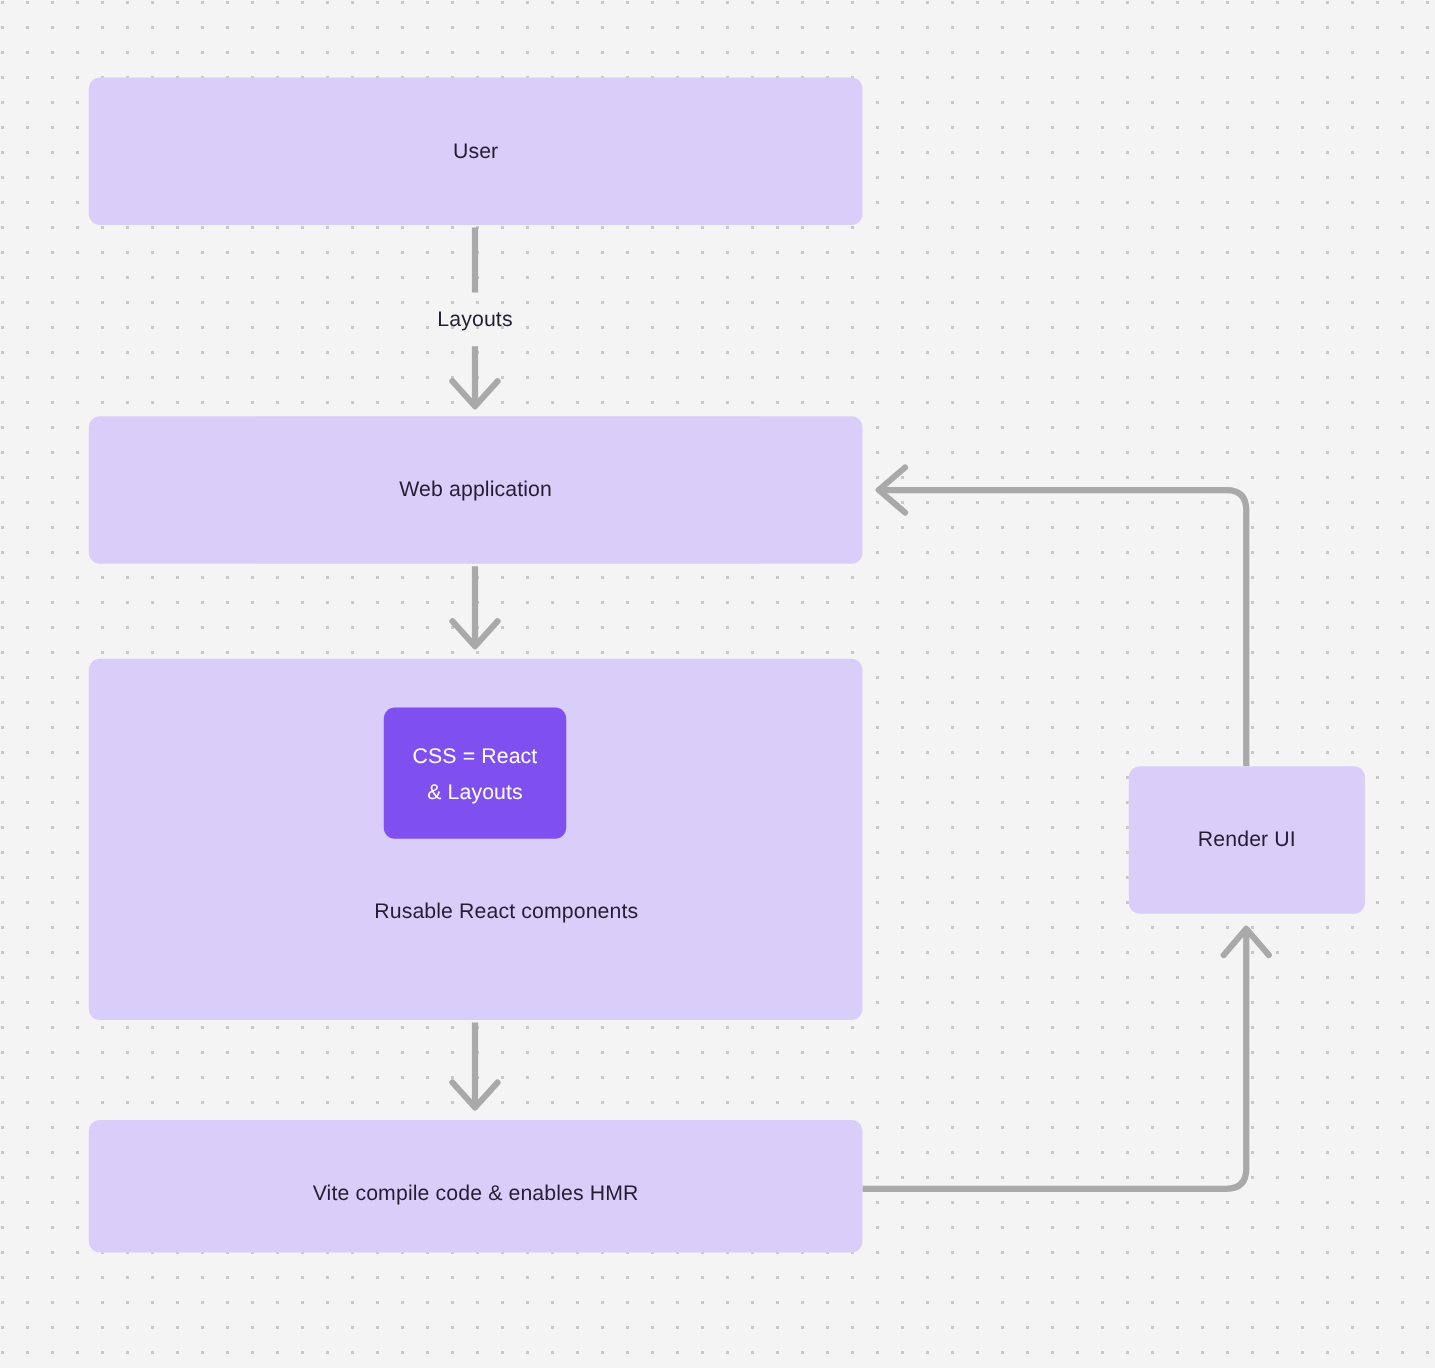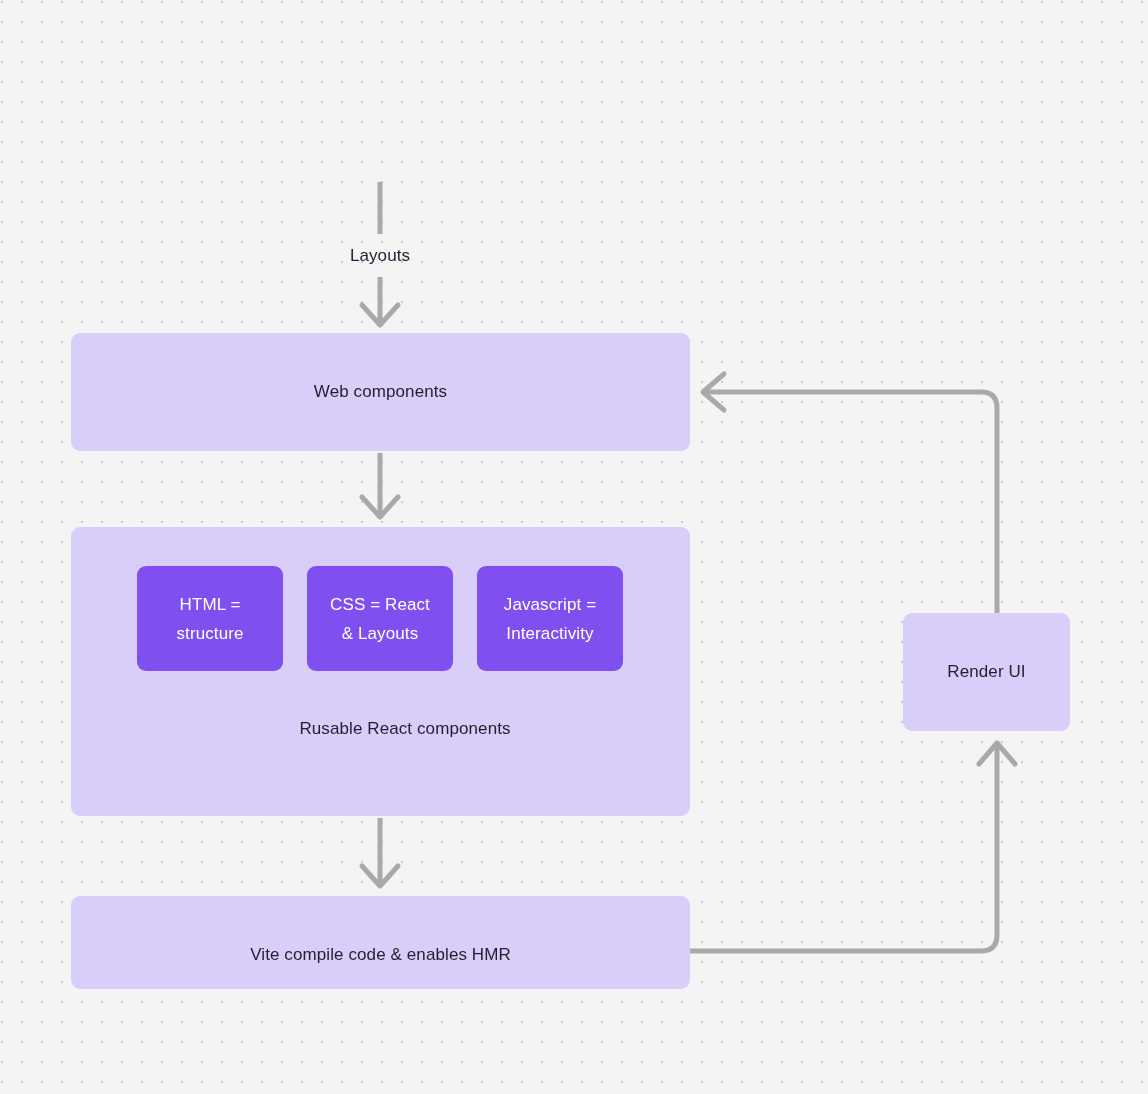--- a/index.html
+++ b/index.html
@@ -33,22 +33,22 @@
     color: #231E32;
     font-size: 17px;
     line-height: 22px;
     letter-spacing: 0.1px;
   }
 
   
   #node-user        { left: 71px;  top: 62px;  width: 619px; height: 118px; }
   #node-webapp      { left: 71px;  top: 333px; width: 619px; height: 118px; }
   #node-components  { left: 71px;  top: 527px; width: 619px; height: 289px; }
-  #node-vite        { left: 71px;  top: 896px; width: 619px; height: 93px; }
-  #node-render      { left: 903px; top: 613px; width: 167px; height: 118px; padding-left: 16px; }
+  #node-vite        { left: 71px;  top: 896px; width: 619px; height: 106px; }
+  #node-render      { left: 903px; top: 613px; width: 189px; height: 118px; padding-left: 16px; }
 
   #node-user .node-label       { top: 48px; }
   #node-webapp .node-label     { top: 48px; }
   #node-vite .node-label       { top: 48px; }
   #node-render .node-label     { top: 48px; }
 
   
   .chip {
     position: absolute;
     top: 566px;
@@ -150,47 +150,38 @@
       <path class="edge-head" d="M 979 764 L 997 743 L 1015 764"></path>
     </g>
 
     <g>
       <path class="edge-path" d="M 997 613 L 997 408 Q 997 392 981 392 L 706 392"></path>
       <path class="edge-head" d="M 724 374 L 703 392 L 724 410"></path>
     </g>
 
   </svg>
 
+  <div class="node" id="node-user">
+    <div class="node-label">User</div>
+  </div>
 
   <div class="node" id="node-webapp">
-    <div class="node-label">Web components</div>
+    <div class="node-label">Web application</div>
   </div>
 
   <div class="node" id="node-components"></div>
 
-  <div class="chip" id="chip-html">
-    <div class="chip-text">
-      <span>HTML =</span><br>
-      <span>structure</span>
-    </div>
-  </div>
 
   <div class="chip" id="chip-css">
     <div class="chip-text">
       <span>CSS = React</span><br>
       <span>&amp; Layouts</span>
     </div>
   </div>
 
-  <div class="chip" id="chip-js">
-    <div class="chip-text">
-      <span>Javascript =</span><br>
-      <span>Interactivity</span>
-    </div>
-  </div>
 
   <div id="components-caption">Rusable React components</div>
 
   <div class="node" id="node-vite">
     <div class="node-label">Vite compile code &amp; enables HMR</div>
   </div>
 
   <div class="node" id="node-render">
     <div class="node-label">Render UI</div>
   </div>

